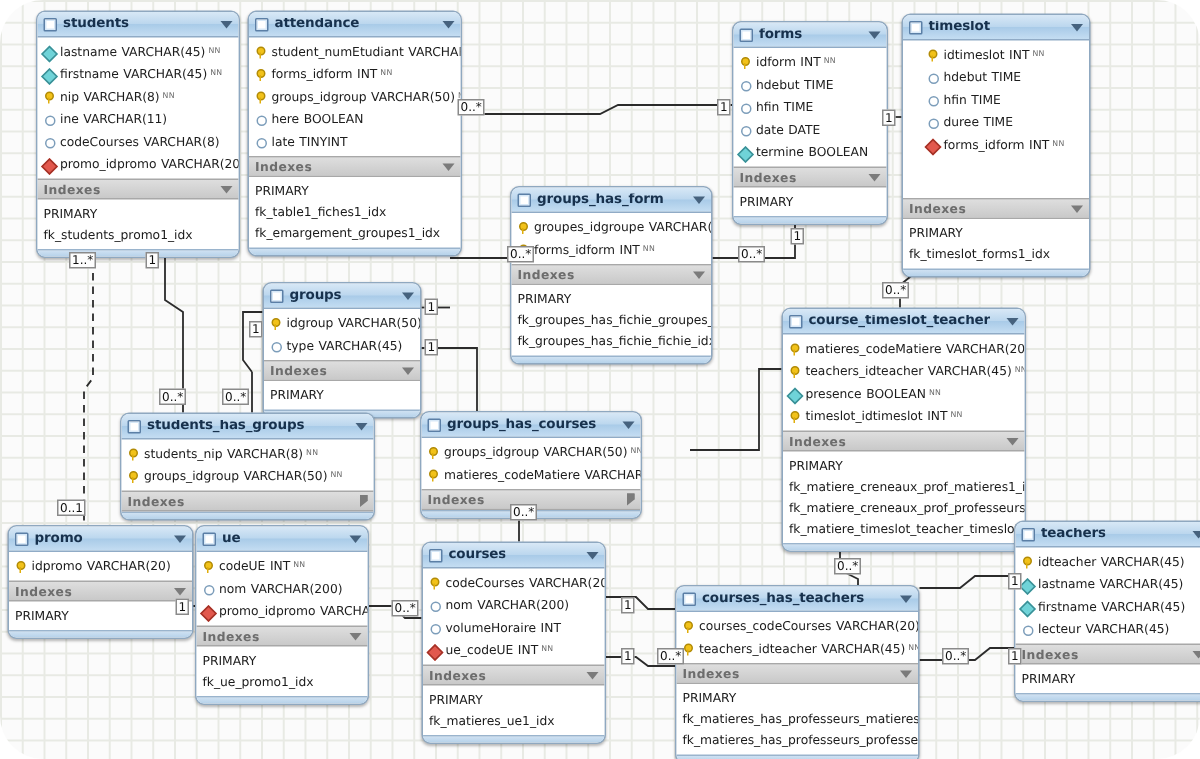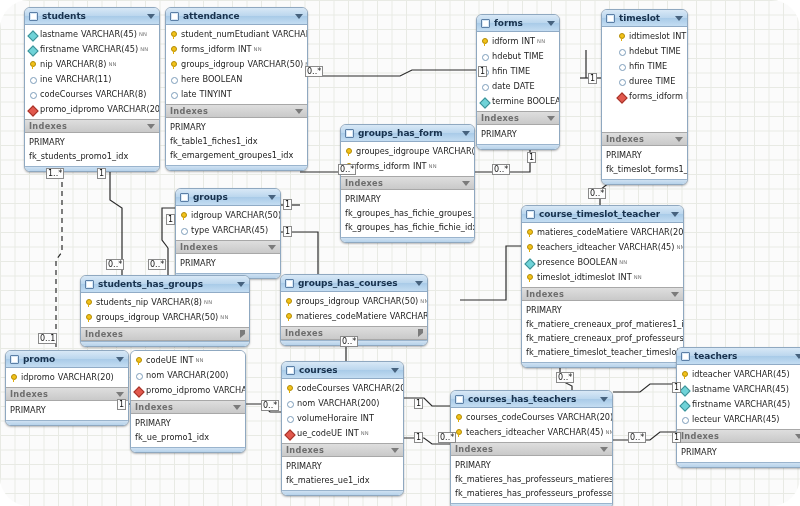--- a/index.html
+++ b/index.html
@@ -276,21 +276,21 @@
           <span class="sect-name">Indexes</span>
           <span class="tri"></span>
         </div>
         <div class="idx">
           <div class="idxrow">PRIMARY</div>
           <div class="idxrow">fk_table1_fiches1_idx</div>
           <div class="idxrow">fk_emargement_groupes1_idx</div>
         </div>
         <div class="foot"></div>
       </div>
-      <div class="tbl" style="left: 476px; top: 14px; width: 84px;">
+      <div class="tbl" style="left: 488px; top: 14px; width: 104px;">
         <div class="tbl-title">
           <span class="tbl-ico"></span>
           <span class="tbl-name">forms</span>
           <span class="tri"></span>
         </div>
         <div class="cols">
           <div class="col">
             <span class="ci pk"></span>
             <span class="cname">idform</span>
             <span class="ctype">INT</span>
@@ -323,21 +323,21 @@
         </div>
         <div class="sect">
           <span class="sect-name">Indexes</span>
           <span class="tri"></span>
         </div>
         <div class="idx">
           <div class="idxrow">PRIMARY</div>
         </div>
         <div class="foot"></div>
       </div>
-      <div class="tbl" style="left: 601px; top: 9px; width: 87px;">
+      <div class="tbl" style="left: 601px; top: 9px; width: 126px;">
         <div class="tbl-title">
           <span class="tbl-ico"></span>
           <span class="tbl-name">timeslot</span>
           <span class="tri"></span>
         </div>
         <div class="cols" style="padding-bottom: 28px; margin-left: 12px;">
           <div class="col">
             <span class="ci pk"></span>
             <span class="cname">idtimeslot</span>
             <span class="ctype">INT</span>
@@ -546,20 +546,25 @@
         <div class="sect">
           <span class="sect-name">Indexes</span>
           <span class="tri"></span>
         </div>
         <div class="idx">
           <div class="idxrow">PRIMARY</div>
         </div>
         <div class="foot"></div>
       </div>
       <div class="tbl" style="left: 130px; top: 350px; width: 116px;">
+        <div class="tbl-title">
+          <span class="tbl-ico"></span>
+          <span class="tbl-name">ue</span>
+          <span class="tri"></span>
+        </div>
         <div class="cols">
           <div class="col">
             <span class="ci pk"></span>
             <span class="cname">codeUE</span>
             <span class="ctype">INT</span>
             <span class="cnn">NN</span>
           </div>
           <div class="col">
             <span class="ci nl"></span>
             <span class="cname">nom</span>

